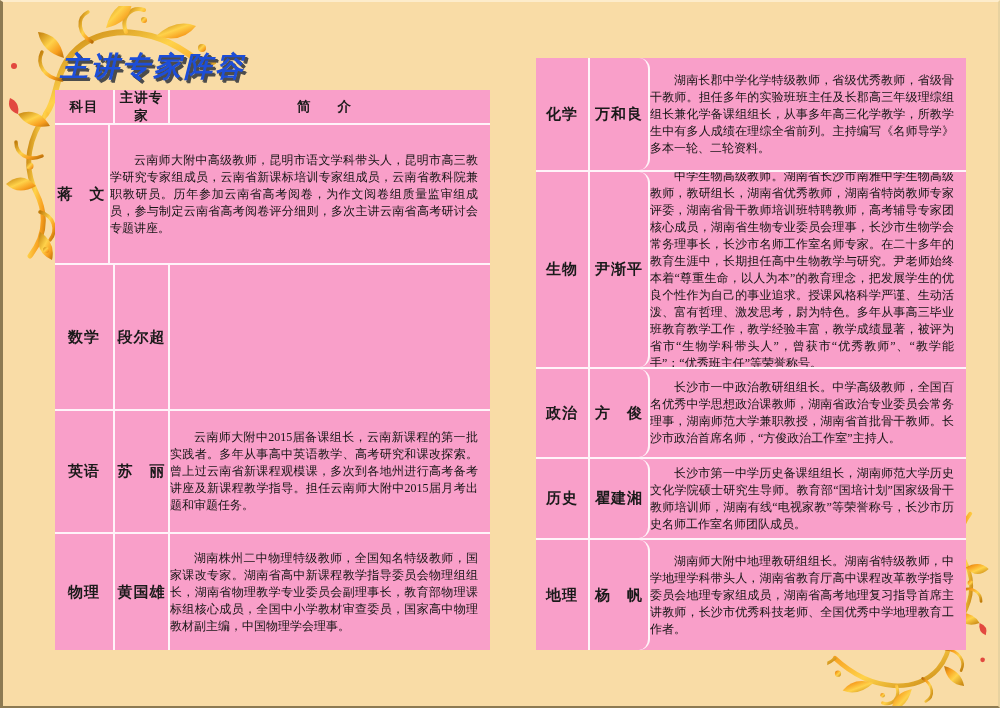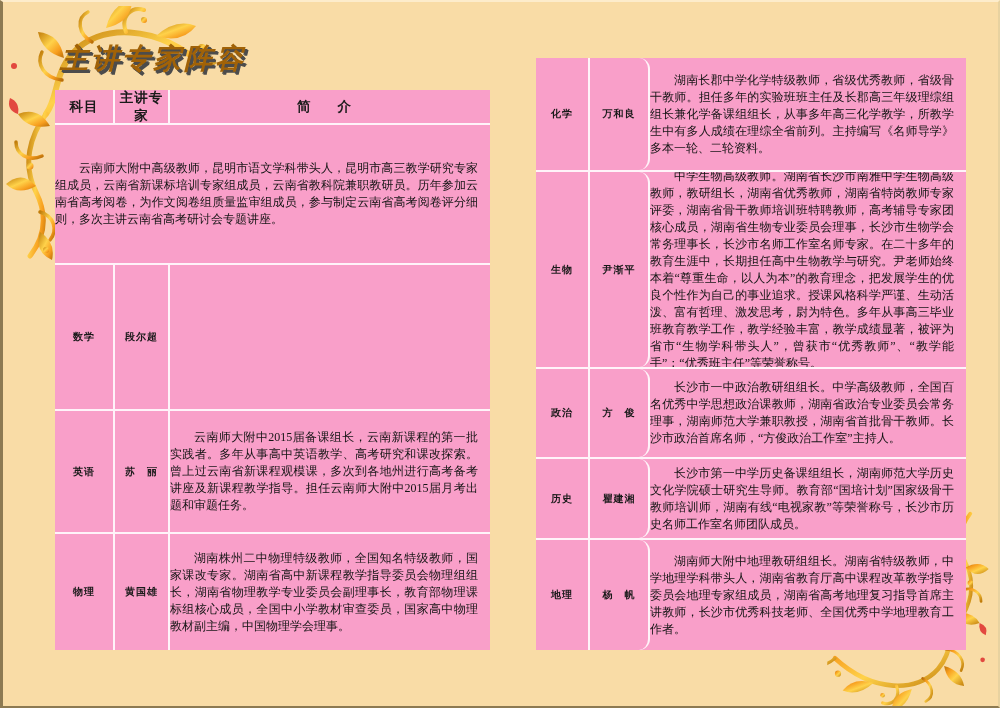--- a/index.html
+++ b/index.html
@@ -13,25 +13,25 @@
   }
   .page-frame {
     position:absolute; inset:0;
     border-top: 2px solid #fdeccb;
     border-right: 2px solid #e8d2a0;
     border-left: 3px solid #8d7a52;
     border-bottom: 2px solid #8d7a52;
     pointer-events:none;
   }
   .page-title {
-    position:absolute; left:60px; top:40px;
+    position:absolute; left:60px; top:48px;
     font-family: "Liberation Sans", "DejaVu Sans", sans-serif;
     font-size: 28px; font-weight: bold; font-style: italic;
     letter-spacing: 3px;
-    color: #a16207;
+    color: #1d4ed8;
     text-shadow: 2px 2px 0 #4c4c4c, 3px 3px 0 #4c4c4c;
   }
   .panel {
     position:absolute;
     background:#f99fc9;
     display:flex; flex-direction:column;
   }
   .panel-left  { left:55px;  top:90px; width:435px; height:560px; }
   .panel-right { left:536px; top:58px; width:430px; height:592px; }
 
@@ -52,21 +52,21 @@
 
   .cell { display:flex; align-items:center; justify-content:center; overflow:hidden; }
   .cell-subject { width:60px;  border-right:2px solid rgba(255,255,255,0.88); }
   .panel-right .cell-subject { width:54px; }
   .cell-expert  { width:55px;  border-right:2px solid rgba(255,255,255,0.88); }
   .panel-right .cell-expert { width:60px;border-radius:11px; }
   .cell-intro   { flex:1; justify-content:flex-start; padding:2px 12px 2px 0; }
 
   .cell-subject, .cell-expert {
     font-family: "Liberation Sans", "DejaVu Sans", sans-serif;
-    font-size: 10px; font-weight: bold; color:#1a1a1a;
+    font-size: 15px; font-weight: bold; color:#1a1a1a;
     letter-spacing: 1px; text-align:center;
   }
   .header-row .cell {
     font-family: "Liberation Sans", "DejaVu Sans", sans-serif;
     font-size: 13.5px; font-weight: bold; color:#1a1a1a;
   }
   .intro-text {
     font-size: 12px;
     line-height: 17px;
     text-align: justify;
@@ -136,20 +136,21 @@
 <div class="page-title">主讲专家阵容</div>
 
 <div class="panel panel-left">
   <div class="trow header-row">
     <div class="cell cell-subject">科目</div>
     <div class="cell cell-expert">主讲专家</div>
     <div class="cell cell-intro" style="justify-content:center;">简　　介</div>
   </div>
 
   <div class="trow">
+    <div class="cell cell-expert">蒋　文</div>
     <div class="cell cell-intro">
         <p class="intro-text">云南师大附中高级教师，昆明市语文学科带头人，昆明市高三教学研究专家组成员，云南省新课标培训专家组成员，云南省教科院兼职教研员。历年参加云南省高考阅卷，为作文阅卷组质量监审组成员，参与制定云南省高考阅卷评分细则，多次主讲云南省高考研讨会专题讲座。</p>
       </div>
   </div>
 
   <div class="trow">
     <div class="cell cell-subject">数学</div>
     <div class="cell cell-expert">段尔超</div>
   </div>
 

